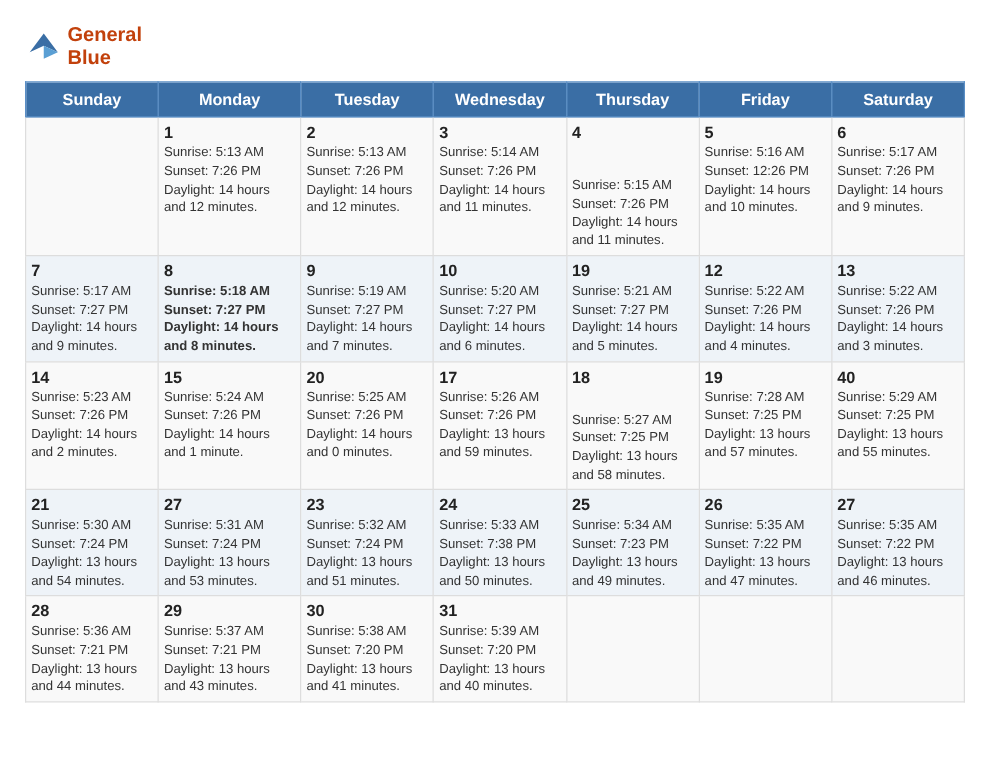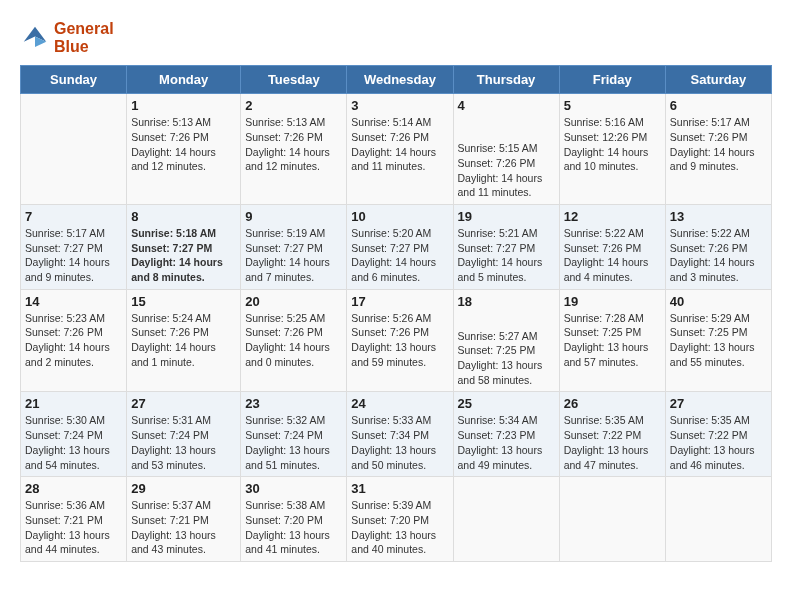--- a/index.html
+++ b/index.html
@@ -281,21 +281,21 @@
         <td>
           <span class="day-num">23</span>
           <div class="day-info" style="white-space: pre-line;">Sunrise: 5:32 AM
 Sunset: 7:24 PM
 Daylight: 13 hours
 and 51 minutes.</div>
         </td>
         <td>
           <span class="day-num">24</span>
           <div class="day-info" style="white-space: pre-line;">Sunrise: 5:33 AM
-Sunset: 7:34 PM
+Sunset: 7:38 PM
 Daylight: 13 hours
 and 50 minutes.</div>
         </td>
         <td>
           <span class="day-num">25</span>
           <div class="day-info" style="white-space: pre-line;">Sunrise: 5:34 AM
 Sunset: 7:23 PM
 Daylight: 13 hours
 and 49 minutes.</div>
         </td>

